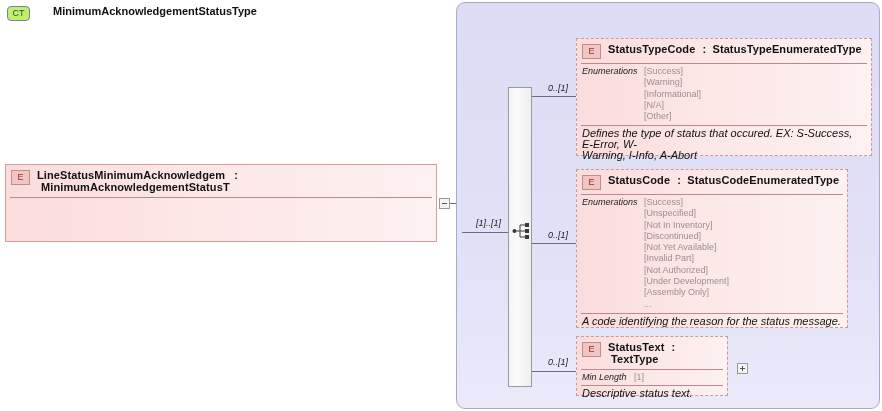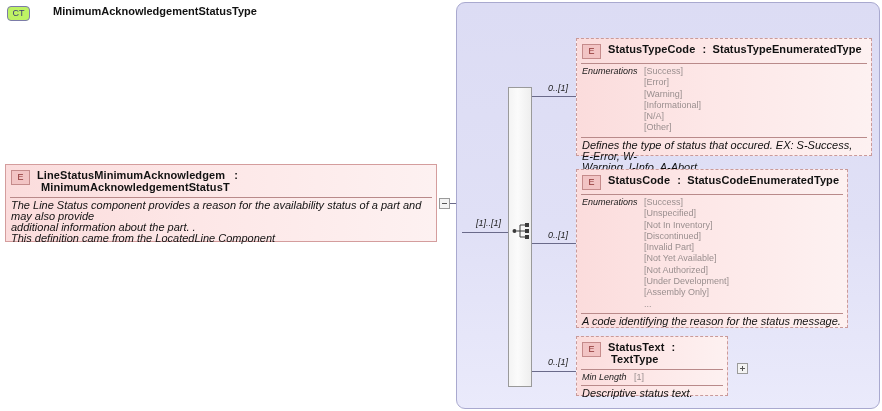--- a/index.html
+++ b/index.html
@@ -139,25 +139,20 @@
   <div class="ebox" id="root-box" style="left:5px;top:164px;width:432px;height:78px;">
     <div class="hdr">
       <span class="badge">E</span>
       <span class="hdrtitle" style="width:395px;">
         <span>LineStatusMinimumAcknowledgem</span>
         <span style="padding-left:6px;">:</span>
         <span style="padding-left:4px;">MinimumAcknowledgementStatusT</span>
       </span>
     </div>
     <div class="sep"></div>
-    <div class="desc">
-      <div>The Line Status component provides a reason for the availability status of a part and may also provide</div>
-      <div>additional information about the part. .</div>
-      <div>This definition came from the LocatedLine Component</div>
-    </div>
   </div>
 
   <div class="tgl minus" style="left:439px;top:198px;"></div>
   <div class="ln hln" style="left:450px;top:203px;width:12px;"></div>
 
   <div class="ctbox"></div>
   <div class="ct-head">
     <span class="badge ct">CT</span>
     <span class="ct-title">
       <span>MinimumAcknowledgementStatusT</span><span>ype</span>
@@ -190,21 +185,20 @@
         <span>StatusTypeCode</span>
         <span style="padding-left:4px;">:</span>
         <span style="padding-left:3px;text-align:center;">StatusTypeEnumeratedType</span>
       </span>
     </div>
     <div class="sep"></div>
     <div class="facet">
       <div class="facet-name">Enumerations</div>
       <div class="facet-vals">
         <div>[Success]</div>
-        <div>[Error]</div>
         <div>[Warning]</div>
         <div>[Informational]</div>
         <div>[N/A]</div>
         <div>[Other]</div>
       </div>
     </div>
     <div class="sep" style="margin-top:2px;"></div>
     <div class="desc">
       <div>Defines the type of status that occured. EX: S-Success, E-Error, W-</div>
       <div>Warning, I-Info, A-Abort</div>
@@ -224,22 +218,22 @@
       </span>
     </div>
     <div class="sep"></div>
     <div class="facet">
       <div class="facet-name">Enumerations</div>
       <div class="facet-vals">
         <div>[Success]</div>
         <div>[Unspecified]</div>
         <div>[Not In Inventory]</div>
         <div>[Discontinued]</div>
+        <div>[Not Yet Available]</div>
         <div>[Invalid Part]</div>
-        <div>[Not Yet Available]</div>
         <div>[Not Authorized]</div>
         <div>[Under Development]</div>
         <div>[Assembly Only]</div>
         <div>...</div>
       </div>
     </div>
     <div class="sep" style="margin-top:2px;"></div>
     <div class="desc">
       <div>A code identifying the reason for the status message.</div>
     </div>

